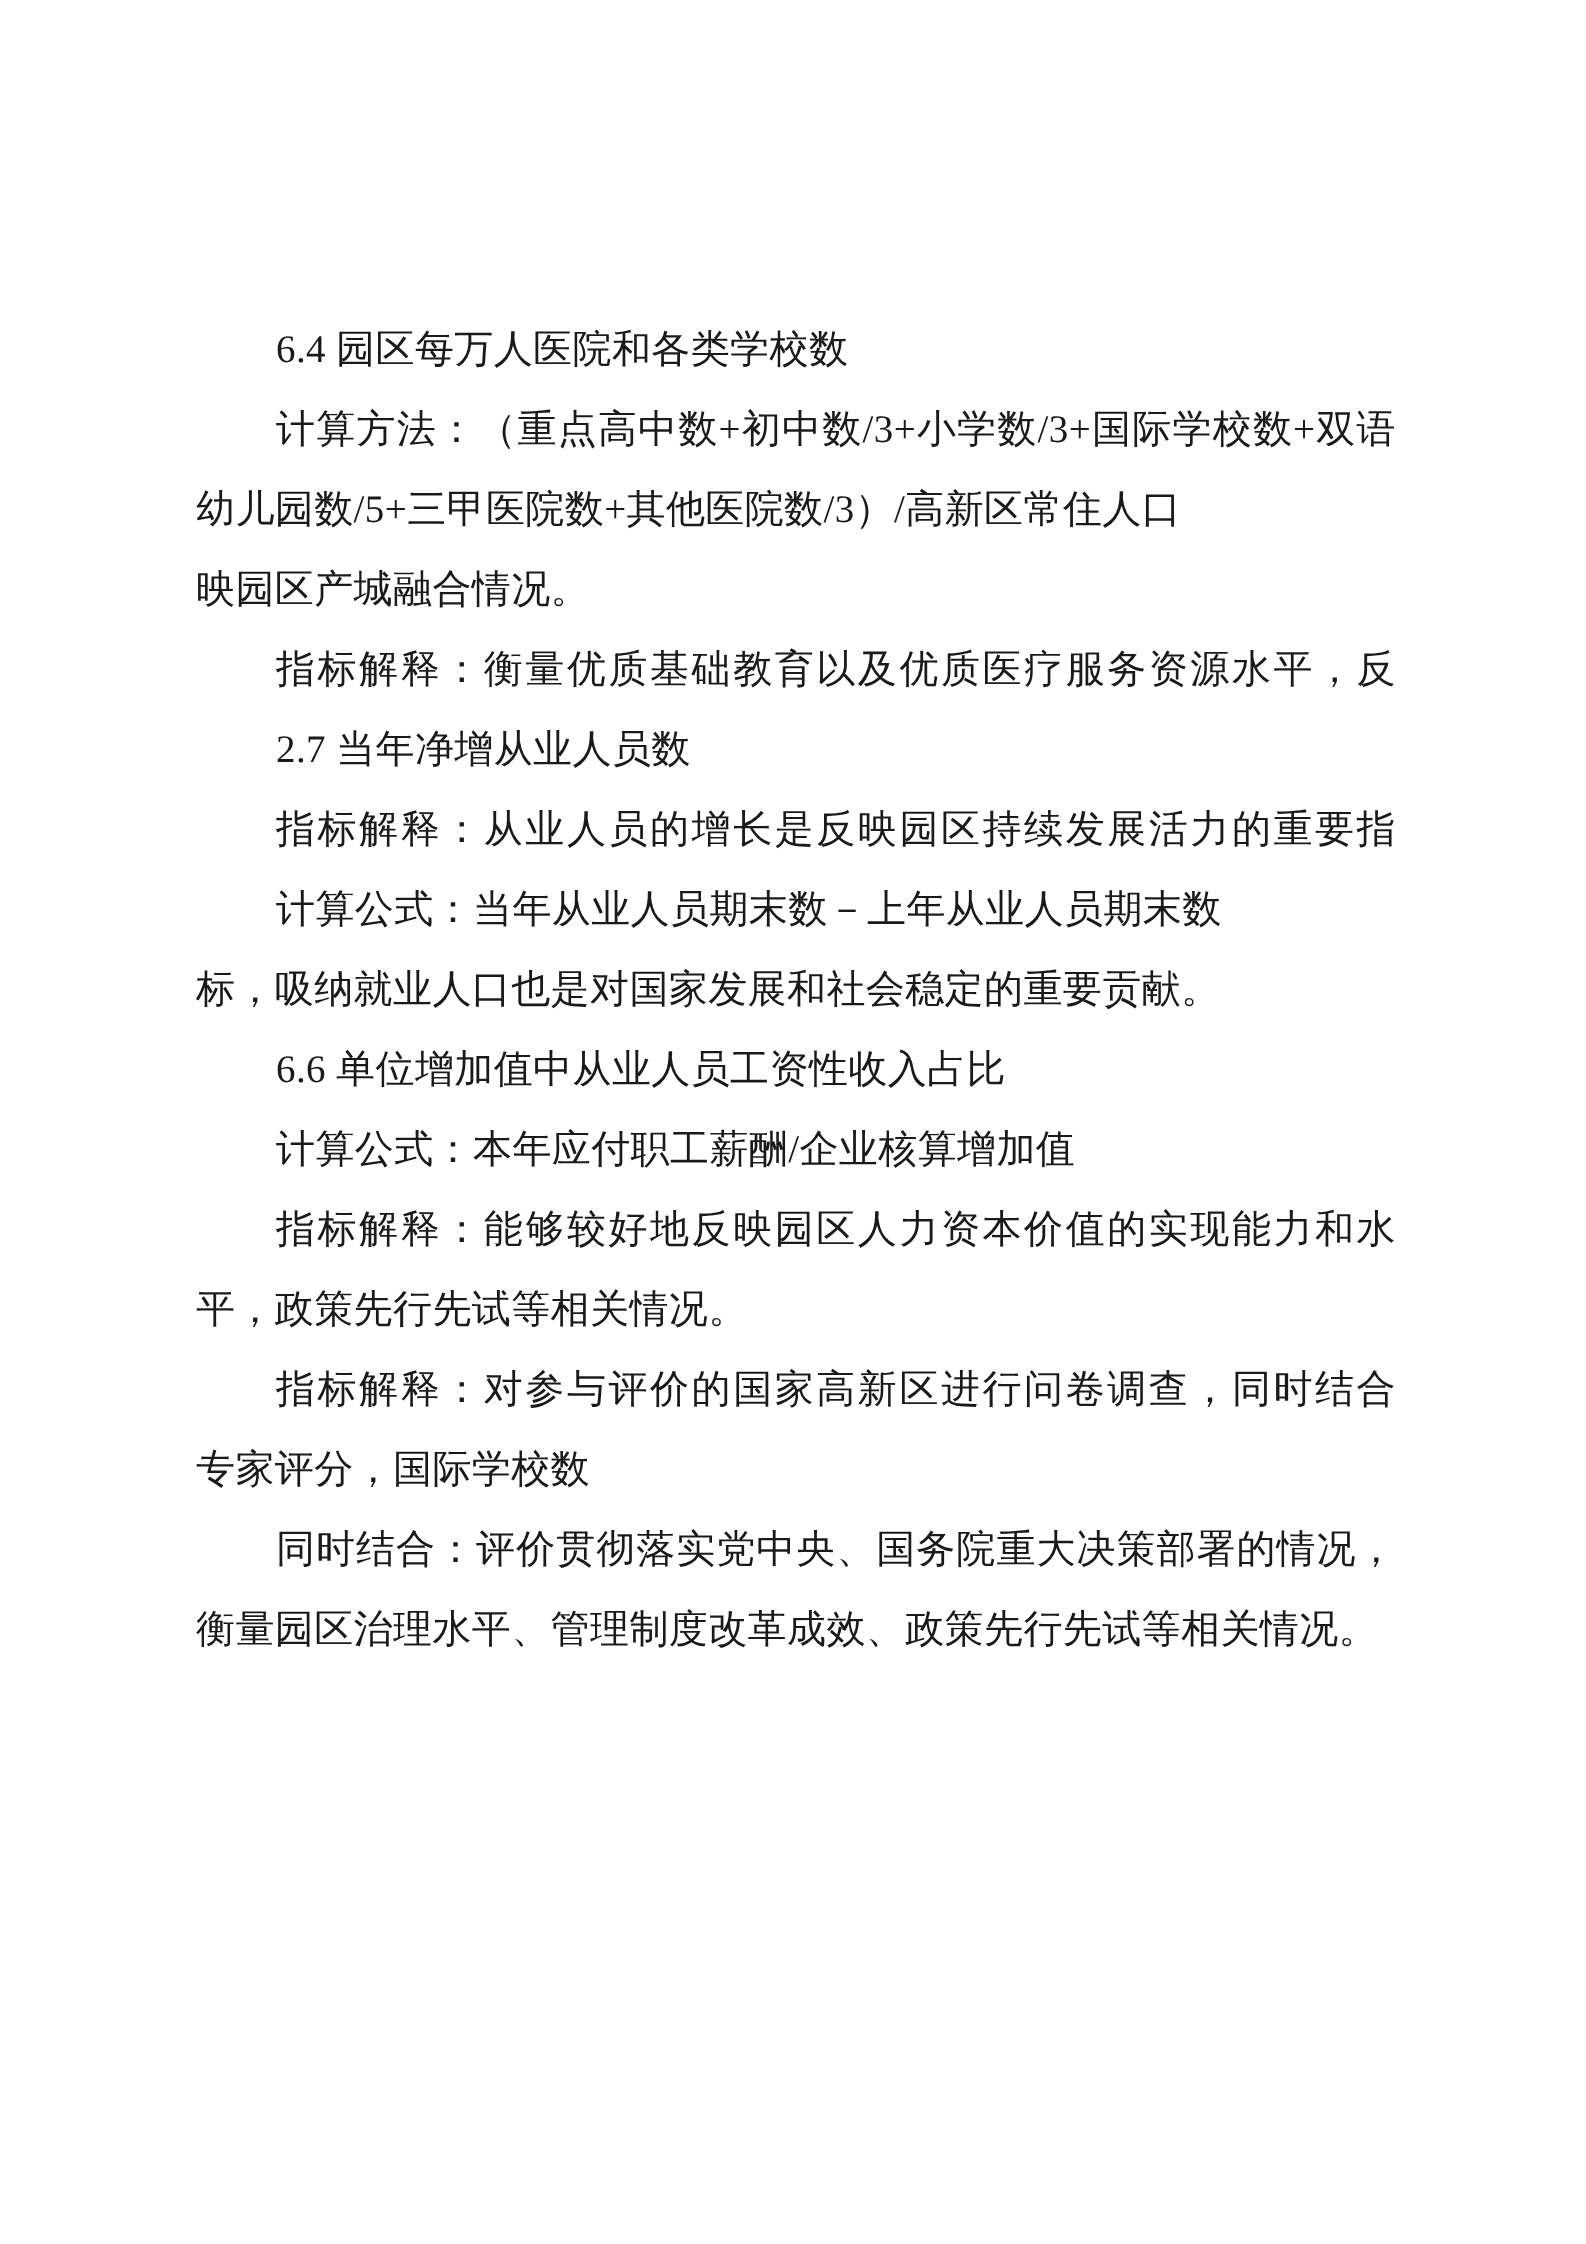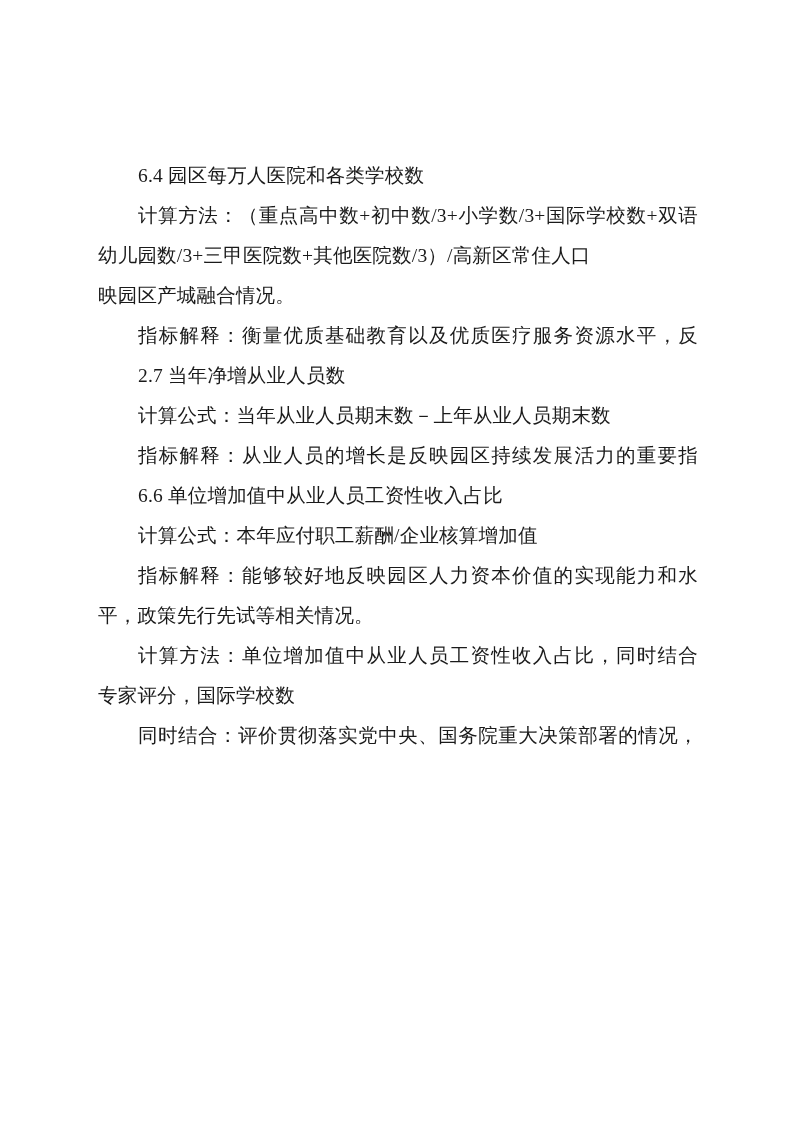--- a/index.html
+++ b/index.html
@@ -51,33 +51,35 @@
   }
 </style>
 </head>
 <body>
 
 <div class="page">
   <div class="content">
 
     <div class="ln indent">6.4 园区每万人医院和各类学校数</div>
     <div class="ln indent just">计算方法：（重点高中数+初中数/3+小学数/3+国际学校数+双语</div>
-    <div class="ln">幼儿园数/3+三甲医院数+其他医院数/3）/高新区常住人口</div>
+    <div class="ln">幼儿园数/5+三甲医院数+其他医院数/3）/高新区常住人口</div>
     <div class="ln">映园区产城融合情况。</div>
     <div class="ln indent just">指标解释：衡量优质基础教育以及优质医疗服务资源水平，反</div>
 
     <div class="ln indent">2.7 当年净增从业人员数</div>
+    <div class="ln indent just">指标解释：从业人员的增长是反映园区持续发展活力的重要指</div>
     <div class="ln indent">计算公式：当年从业人员期末数－上年从业人员期末数</div>
-    <div class="ln indent just">指标解释：从业人员的增长是反映园区持续发展活力的重要指</div>
+    <div class="ln">标，吸纳就业人口也是对国家发展和社会稳定的重要贡献。</div>
 
     <div class="ln indent">6.6 单位增加值中从业人员工资性收入占比</div>
     <div class="ln indent">计算公式：本年应付职工薪酬/企业核算增加值</div>
     <div class="ln indent just">指标解释：能够较好地反映园区人力资本价值的实现能力和水</div>
     <div class="ln">平，政策先行先试等相关情况。</div>
 
-    <div class="ln indent just">计算方法：单位增加值中从业人员工资性收入占比，同时结合</div>
+    <div class="ln indent just">指标解释：对参与评价的国家高新区进行问卷调查，同时结合</div>
     <div class="ln">专家评分，国际学校数</div>
     <div class="ln indent just">同时结合：评价贯彻落实党中央、国务院重大决策部署的情况，</div>
+    <div class="ln">衡量园区治理水平、管理制度改革成效、政策先行先试等相关情况。</div>
 
   </div>
 
   <div class="pagenum">15</div>
 </div>
 
 </body></html>

